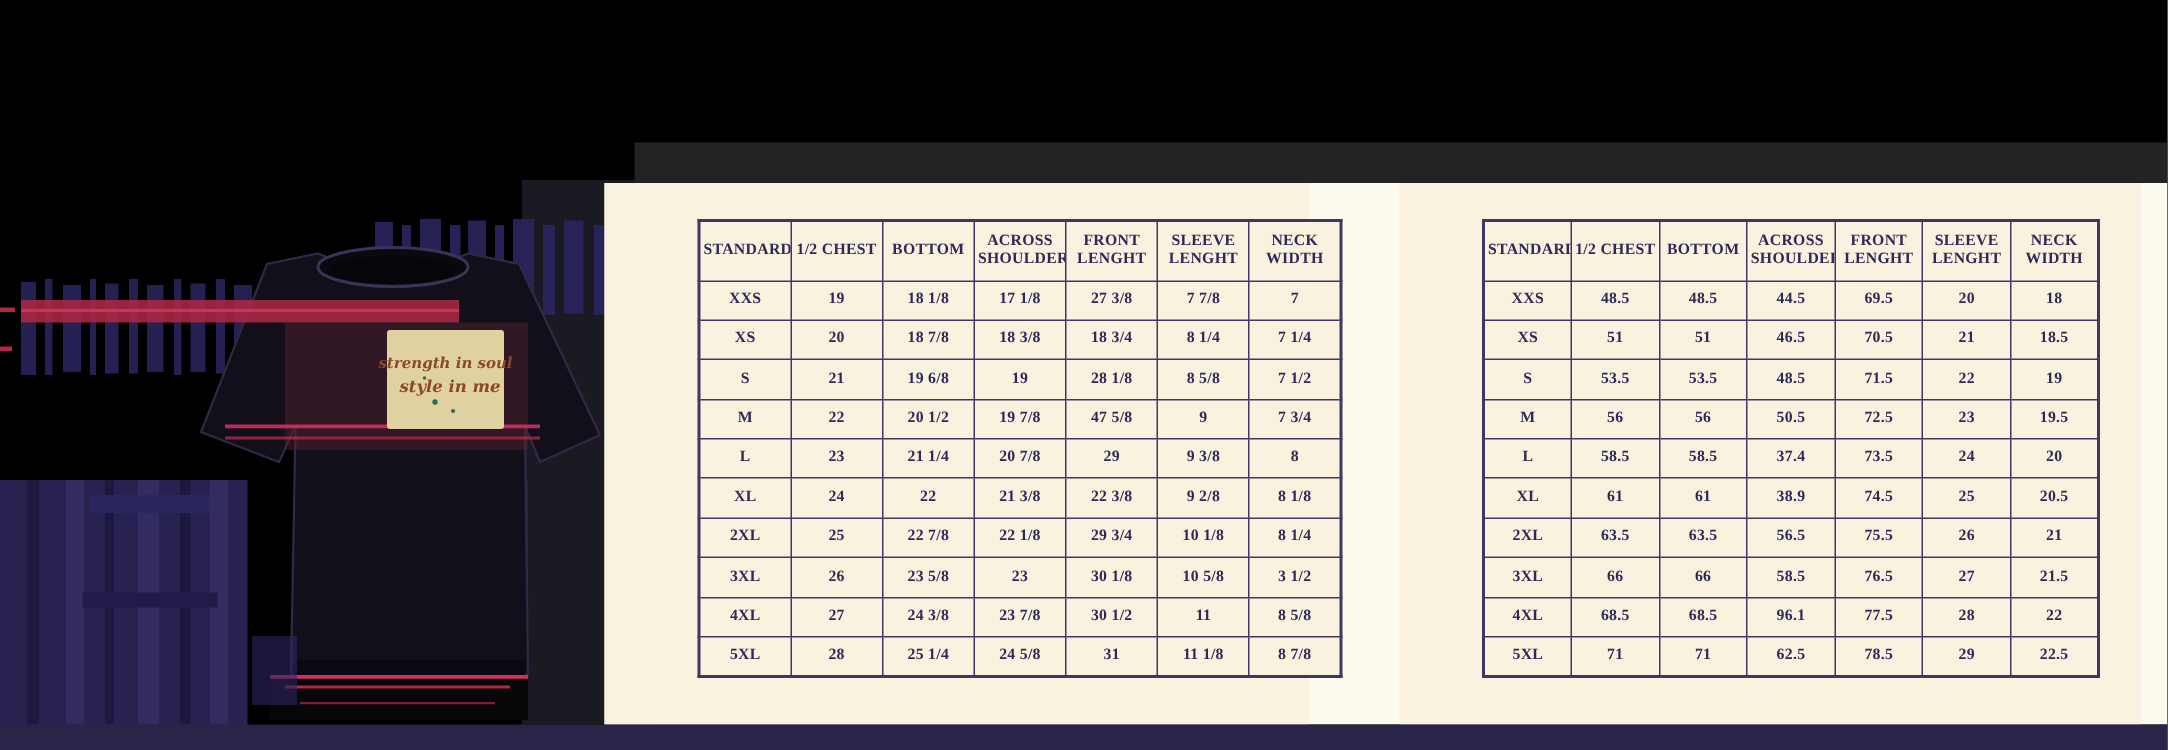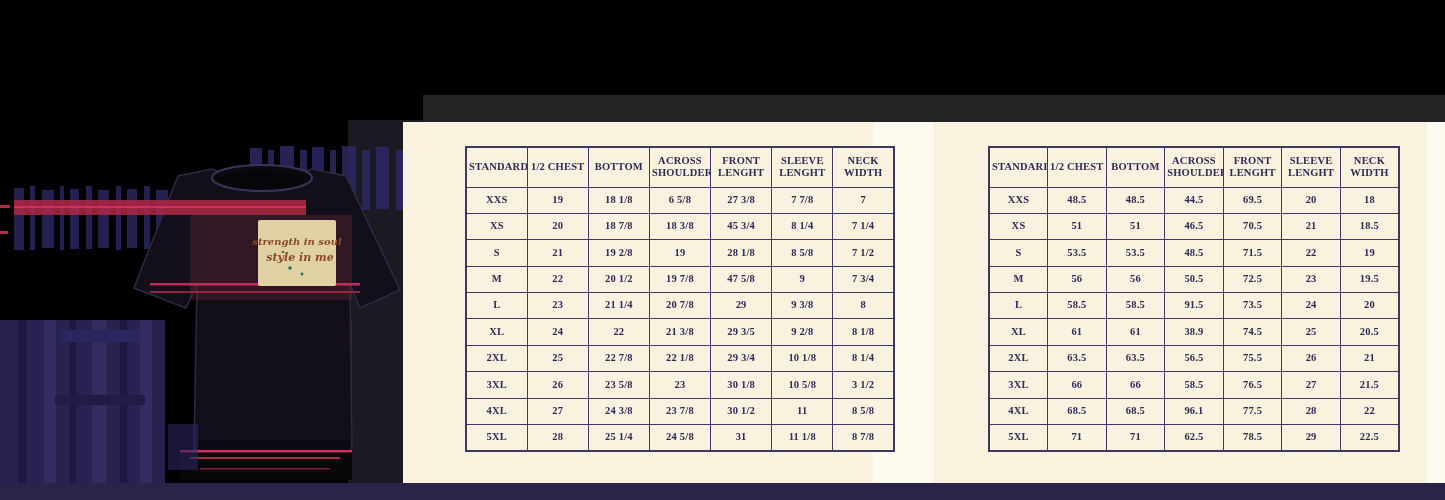--- a/index.html
+++ b/index.html
@@ -151,38 +151,38 @@
             <th>FRONT LENGHT</th>
             <th>SLEEVE LENGHT</th>
             <th>NECK WIDTH</th>
           </tr>
         </thead>
         <tbody>
           <tr>
             <td>XXS</td>
             <td>19</td>
             <td>18 1/8</td>
-            <td>6 5/8</td>
+            <td>17 1/8</td>
             <td>27 3/8</td>
             <td>7 7/8</td>
             <td>7</td>
           </tr>
           <tr>
             <td>XS</td>
             <td>20</td>
             <td>18 7/8</td>
             <td>18 3/8</td>
-            <td>45 3/4</td>
+            <td>18 3/4</td>
             <td>8 1/4</td>
             <td>7 1/4</td>
           </tr>
           <tr>
             <td>S</td>
             <td>21</td>
-            <td>19 2/8</td>
+            <td>19 6/8</td>
             <td>19</td>
             <td>28 1/8</td>
             <td>8 5/8</td>
             <td>7 1/2</td>
           </tr>
           <tr>
             <td>M</td>
             <td>22</td>
             <td>20 1/2</td>
             <td>19 7/8</td>
@@ -197,21 +197,21 @@
             <td>20 7/8</td>
             <td>29</td>
             <td>9 3/8</td>
             <td>8</td>
           </tr>
           <tr>
             <td>XL</td>
             <td>24</td>
             <td>22</td>
             <td>21 3/8</td>
-            <td>29 3/5</td>
+            <td>22 3/8</td>
             <td>9 2/8</td>
             <td>8 1/8</td>
           </tr>
           <tr>
             <td>2XL</td>
             <td>25</td>
             <td>22 7/8</td>
             <td>22 1/8</td>
             <td>29 3/4</td>
             <td>10 1/8</td>
@@ -294,21 +294,21 @@
             <td>56</td>
             <td>50.5</td>
             <td>72.5</td>
             <td>23</td>
             <td>19.5</td>
           </tr>
           <tr>
             <td>L</td>
             <td>58.5</td>
             <td>58.5</td>
-            <td>91.5</td>
+            <td>37.4</td>
             <td>73.5</td>
             <td>24</td>
             <td>20</td>
           </tr>
           <tr>
             <td>XL</td>
             <td>61</td>
             <td>61</td>
             <td>38.9</td>
             <td>74.5</td>

